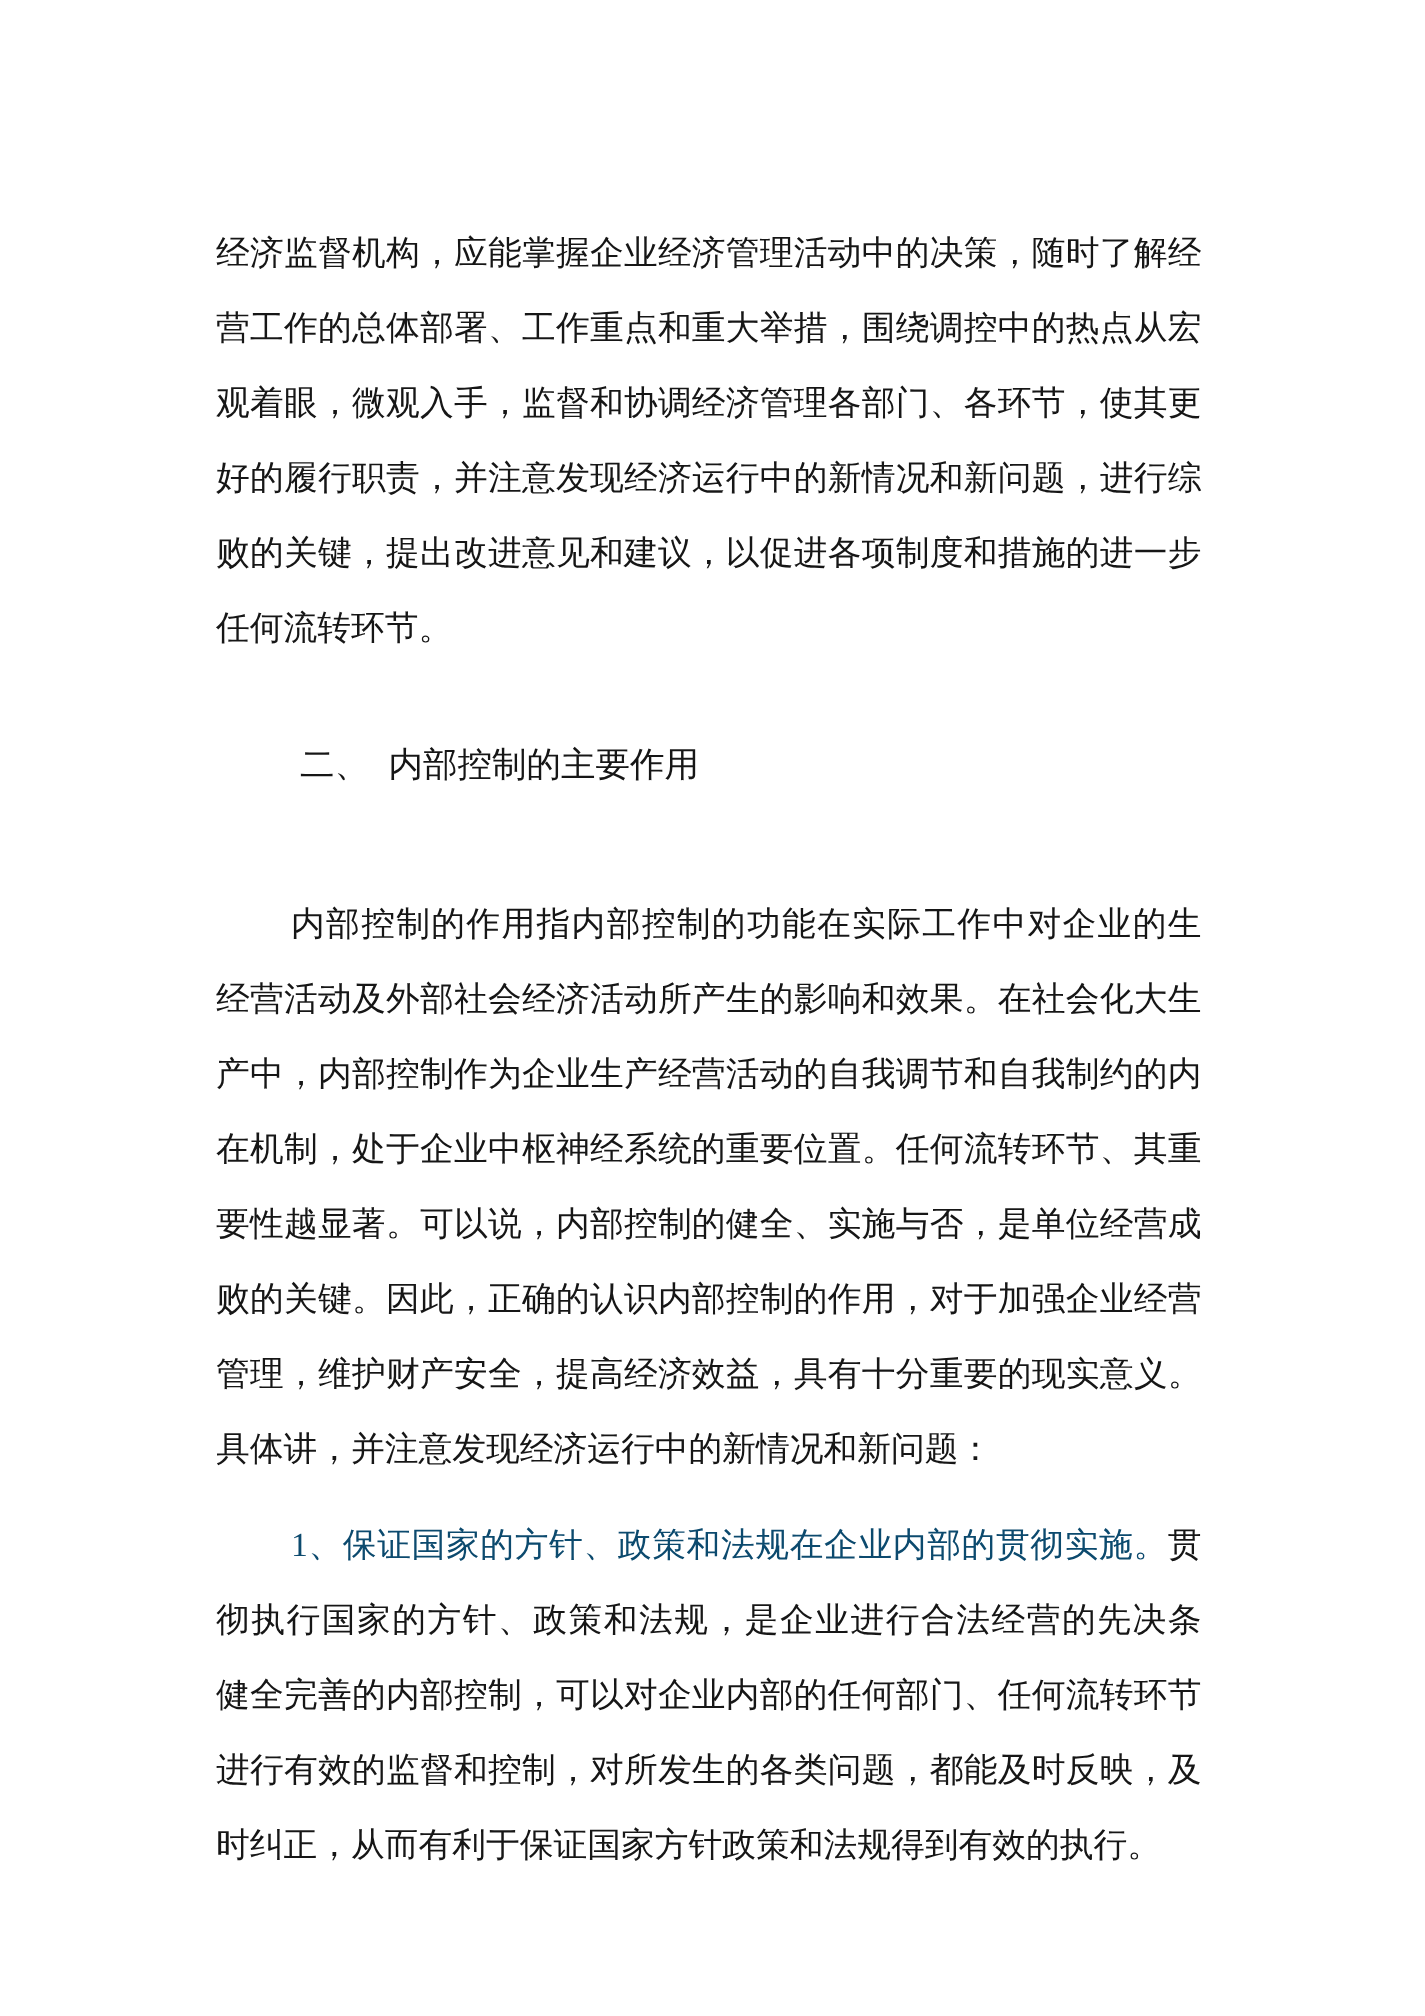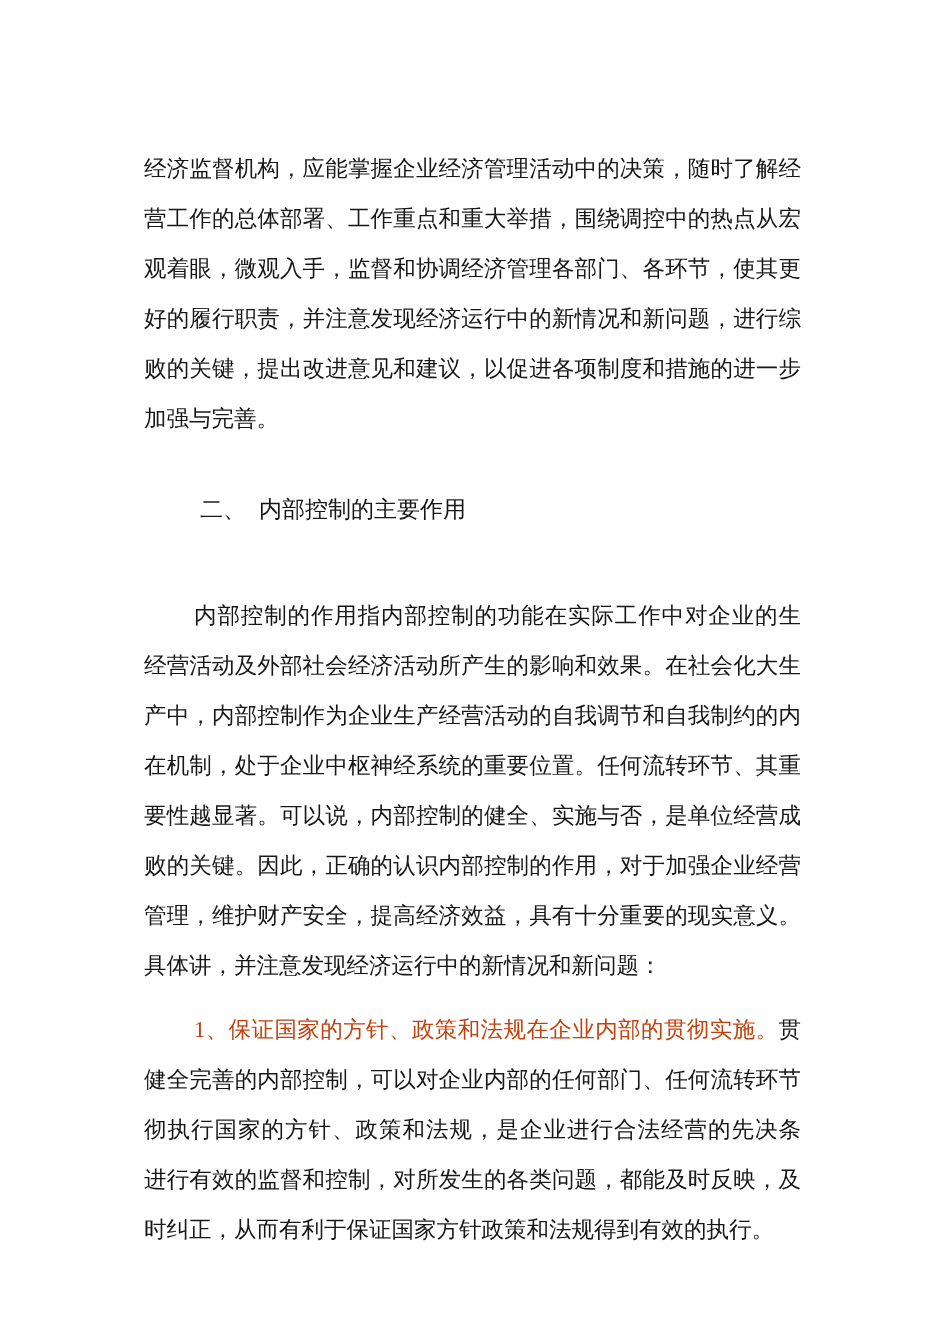--- a/index.html
+++ b/index.html
@@ -46,35 +46,35 @@
     line-height: 50px;
     font-size: 23px;
     padding-left: 70px;
     margin-top: 41px;
   }
   .heading-line .heading-text {
     margin-left: 13px;
     text-align: right;
   }
   .para-2 { margin-top: 56px; }
-  .red { color: #c2410c; font-family: Liberation Serif, serif; }
+  .red { color: #0c4a6e; font-family: Liberation Serif, serif; }
 </style>
 </head>
 <body>
 
 <div class="page">
   <div class="content">
 
     <div class="para para-1">
       <div class="line">经济监督机构，应能掌握企业经济管理活动中的决策，随时了解经</div>
       <div class="line">营工作的总体部署、工作重点和重大举措，围绕调控中的热点从宏</div>
       <div class="line">观着眼，微观入手，监督和协调经济管理各部门、各环节，使其更</div>
       <div class="line">好的履行职责，并注意发现经济运行中的新情况和新问题，进行综</div>
       <div class="line">败的关键，提出改进意见和建议，以促进各项制度和措施的进一步</div>
-      <div class="line flush">加强与完善。</div>
+      <div class="line flush">任何流转环节。</div>
     </div>
 
     <div class="heading-line">
       <span class="heading-number">二、</span><span class="heading-text">内部控制的主要作用</span>
     </div>
 
     <div class="para para-2">
       <div class="line indent">内部控制的作用指内部控制的功能在实际工作中对企业的生产</div>
       <div class="line">经营活动及外部社会经济活动所产生的影响和效果。在社会化大生</div>
       <div class="line">产中，内部控制作为企业生产经营活动的自我调节和自我制约的内</div>
@@ -82,20 +82,20 @@
       <div class="line">要性越显著。可以说，内部控制的健全、实施与否，是单位经营成</div>
       <div class="line">败的关键。因此，正确的认识内部控制的作用，对于加强企业经营</div>
       <div class="line">管理，维护财产安全，提高经济效益，具有十分重要的现实意义。</div>
       <div class="line flush">具体讲，并注意发现经济运行中的新情况和新问题：</div>
     </div>
 
     <div class="para para-3">
       <div class="line indent">
         <span class="red">1、保证国家的方针、政策和法规在企业内部的贯彻实施。</span><span>贯</span>
       </div>
+      <div class="line">彻执行国家的方针、政策和法规，是企业进行合法经营的先决条件。</div>
       <div class="line">健全完善的内部控制，可以对企业内部的任何部门、任何流转环节</div>
-      <div class="line">彻执行国家的方针、政策和法规，是企业进行合法经营的先决条件。</div>
       <div class="line">进行有效的监督和控制，对所发生的各类问题，都能及时反映，及</div>
       <div class="line flush">时纠正，从而有利于保证国家方针政策和法规得到有效的执行。</div>
     </div>
 
   </div>
 </div>
 
 </body></html>

